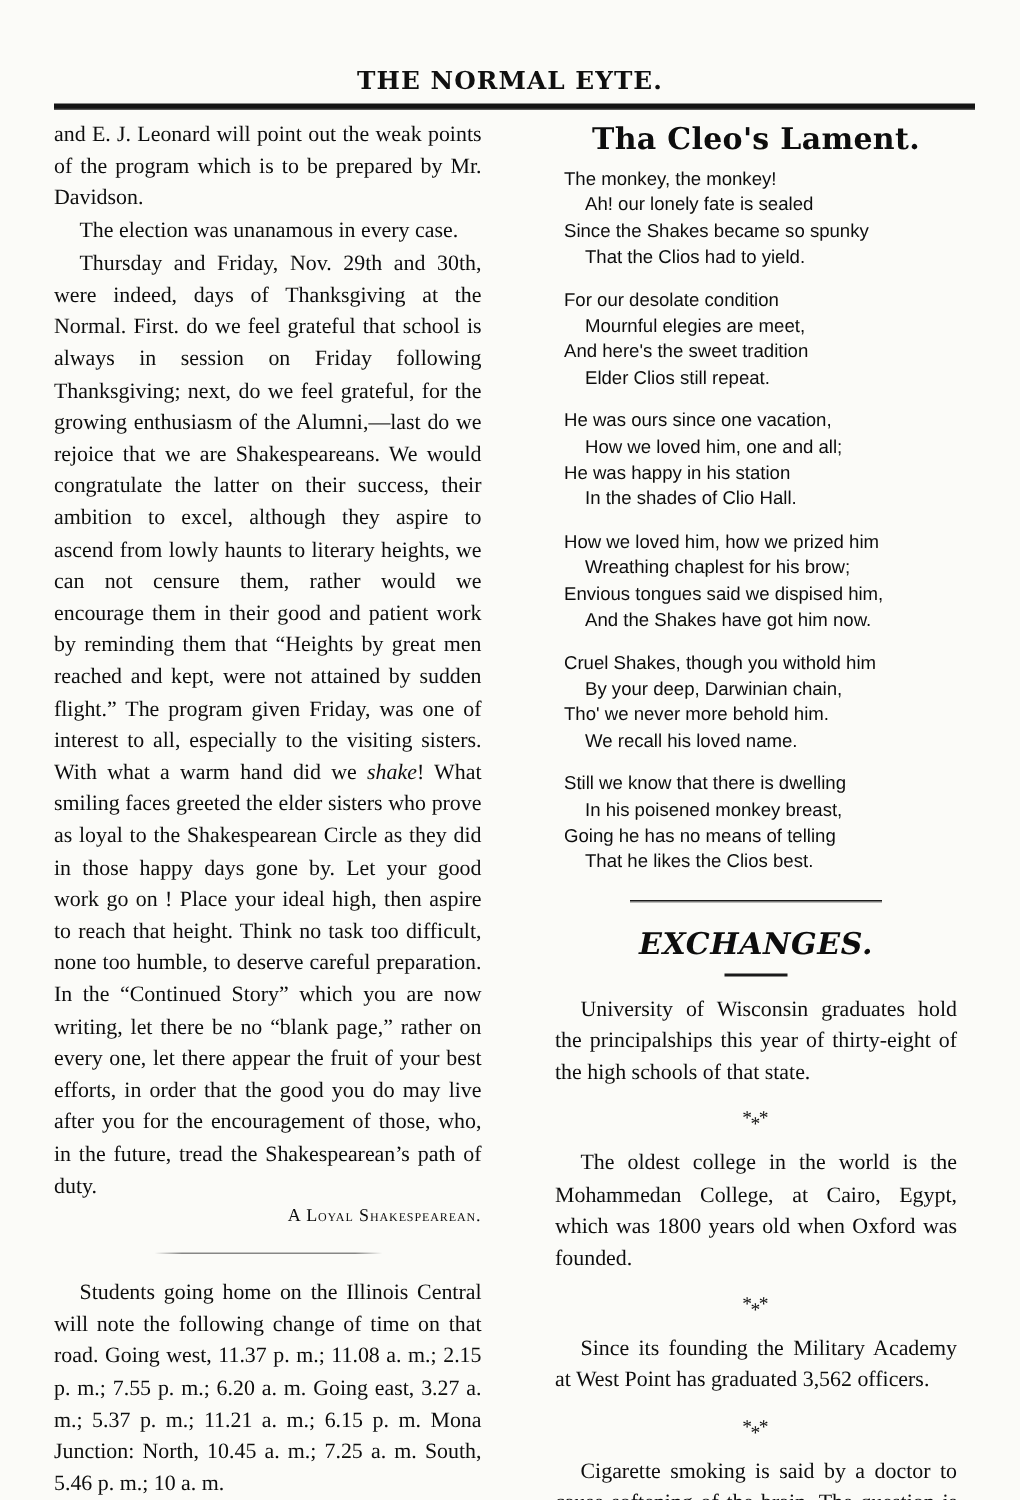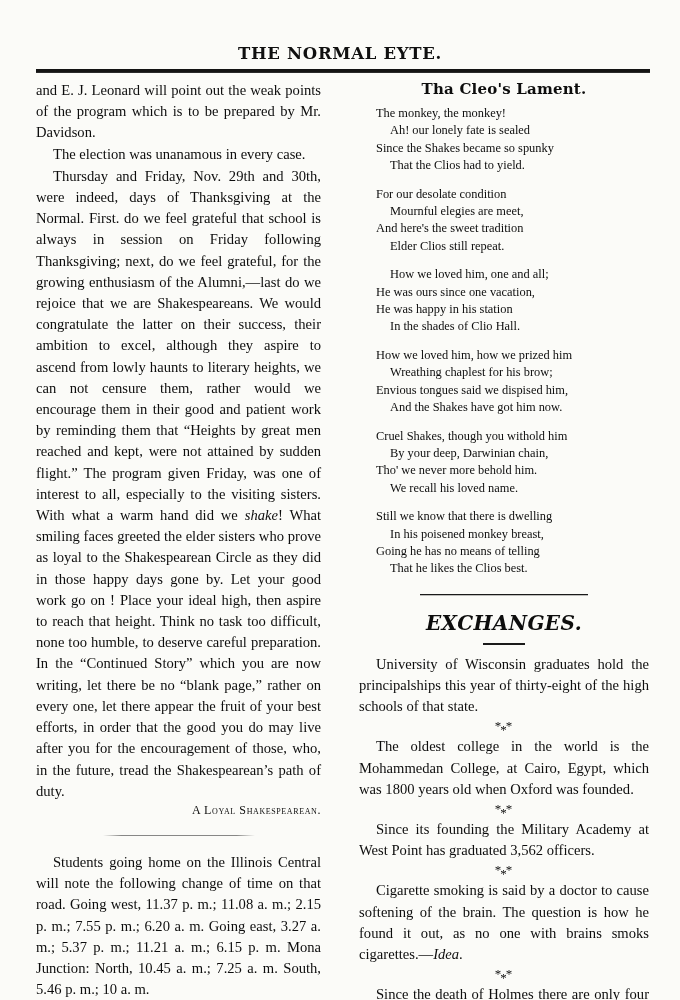--- a/index.html
+++ b/index.html
@@ -88,26 +88,26 @@
     margin: 17px auto 16px auto;
     width: 152px;
   }
 
   
   .poem-title {
     margin: 0 0 7px 0;
     text-align: center;
     font-family: "DejaVu Serif", "Liberation Serif", serif;
     font-weight: bold;
-    font-size: 15px;
+    font-size: 20px;
     letter-spacing: 0.2px;
   }
   .stanza {
     margin: 0 0 11px 0;
-    font-family: Liberation Serif, serif;
+    font-family: Liberation Sans, sans-serif;
     font-size: 12.4px;
     line-height: 17.4px;
     padding-left: 18px;
   }
   .pline { white-space: pre; }
   .pline.ind { padding-left: 14px; }
 
   .rule-long {
     height: 1px;
     background: #1a1a1a;
@@ -125,21 +125,21 @@
     font-style: italic;
   }
   .rule-short {
     height: 2px;
     background: #1a1a1a;
     width: 42px;
     margin: 8px auto 9px auto;
   }
 
   .exch-par {
-    margin: 1px;
+    margin: 12px;
     font-size: 14.6px;
     line-height: 21.2px;
     text-align: justify;
     text-indent: 17px;
     hyphens: none;
   }
   .stars {
     text-align: center;
     font-size: 13px;
     line-height: 13px;
@@ -188,22 +188,22 @@
         <div class="pline">Since the Shakes became so spunky</div>
         <div class="pline ind">That the Clios had to yield.</div>
       </div>
       <div class="stanza">
         <div class="pline">For our desolate condition</div>
         <div class="pline ind">Mournful elegies are meet,</div>
         <div class="pline">And here's the sweet tradition</div>
         <div class="pline ind">Elder Clios still repeat.</div>
       </div>
       <div class="stanza">
+        <div class="pline">He was ours since one vacation,</div>
         <div class="pline ind">How we loved him, one and all;</div>
-        <div class="pline">He was ours since one vacation,</div>
         <div class="pline">He was happy in his station</div>
         <div class="pline ind">In the shades of Clio Hall.</div>
       </div>
       <div class="stanza">
         <div class="pline">How we loved him, how we prized him</div>
         <div class="pline ind">Wreathing chaplest for his brow;</div>
         <div class="pline">Envious tongues said we dispised him,</div>
         <div class="pline ind">And the Shakes have got him now.</div>
       </div>
       <div class="stanza">

